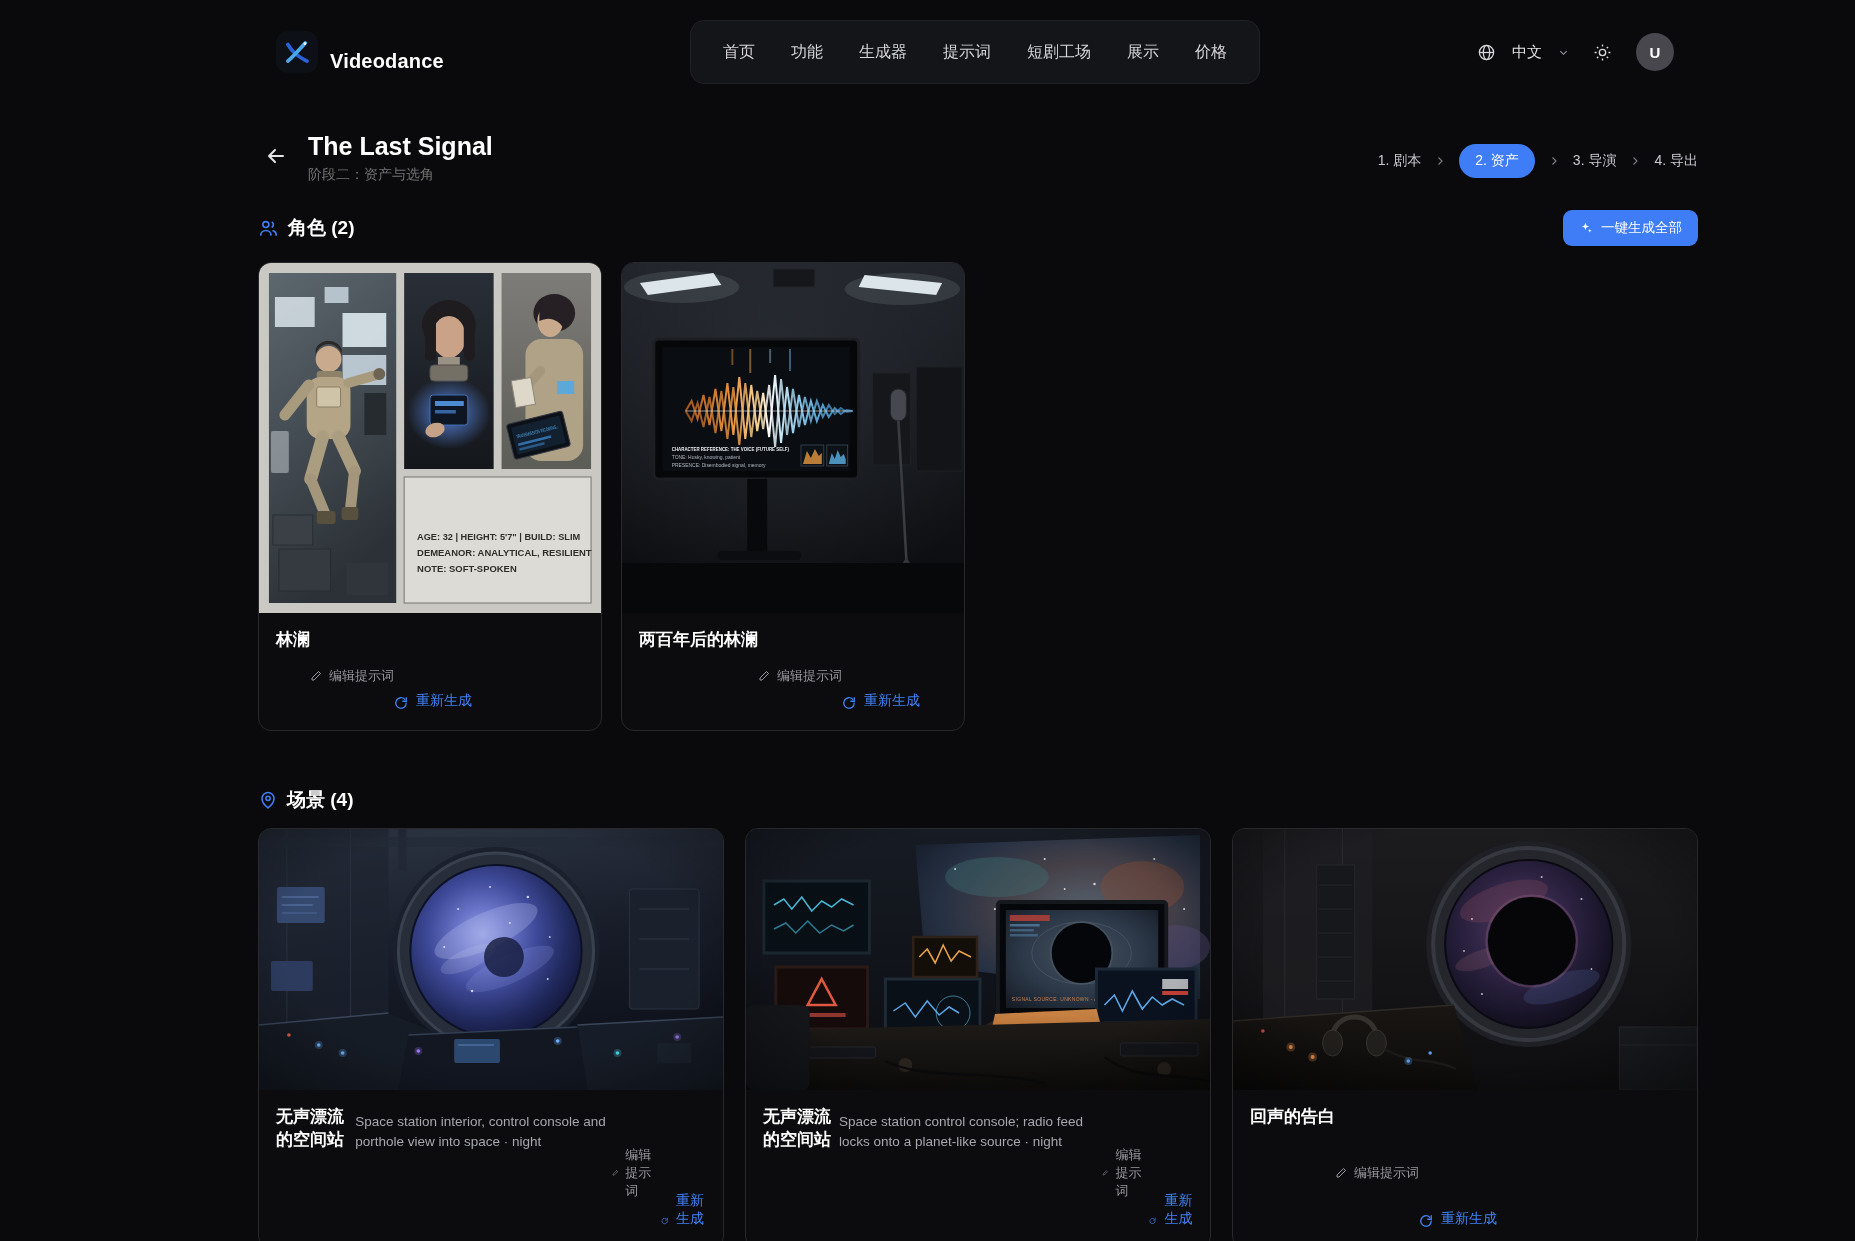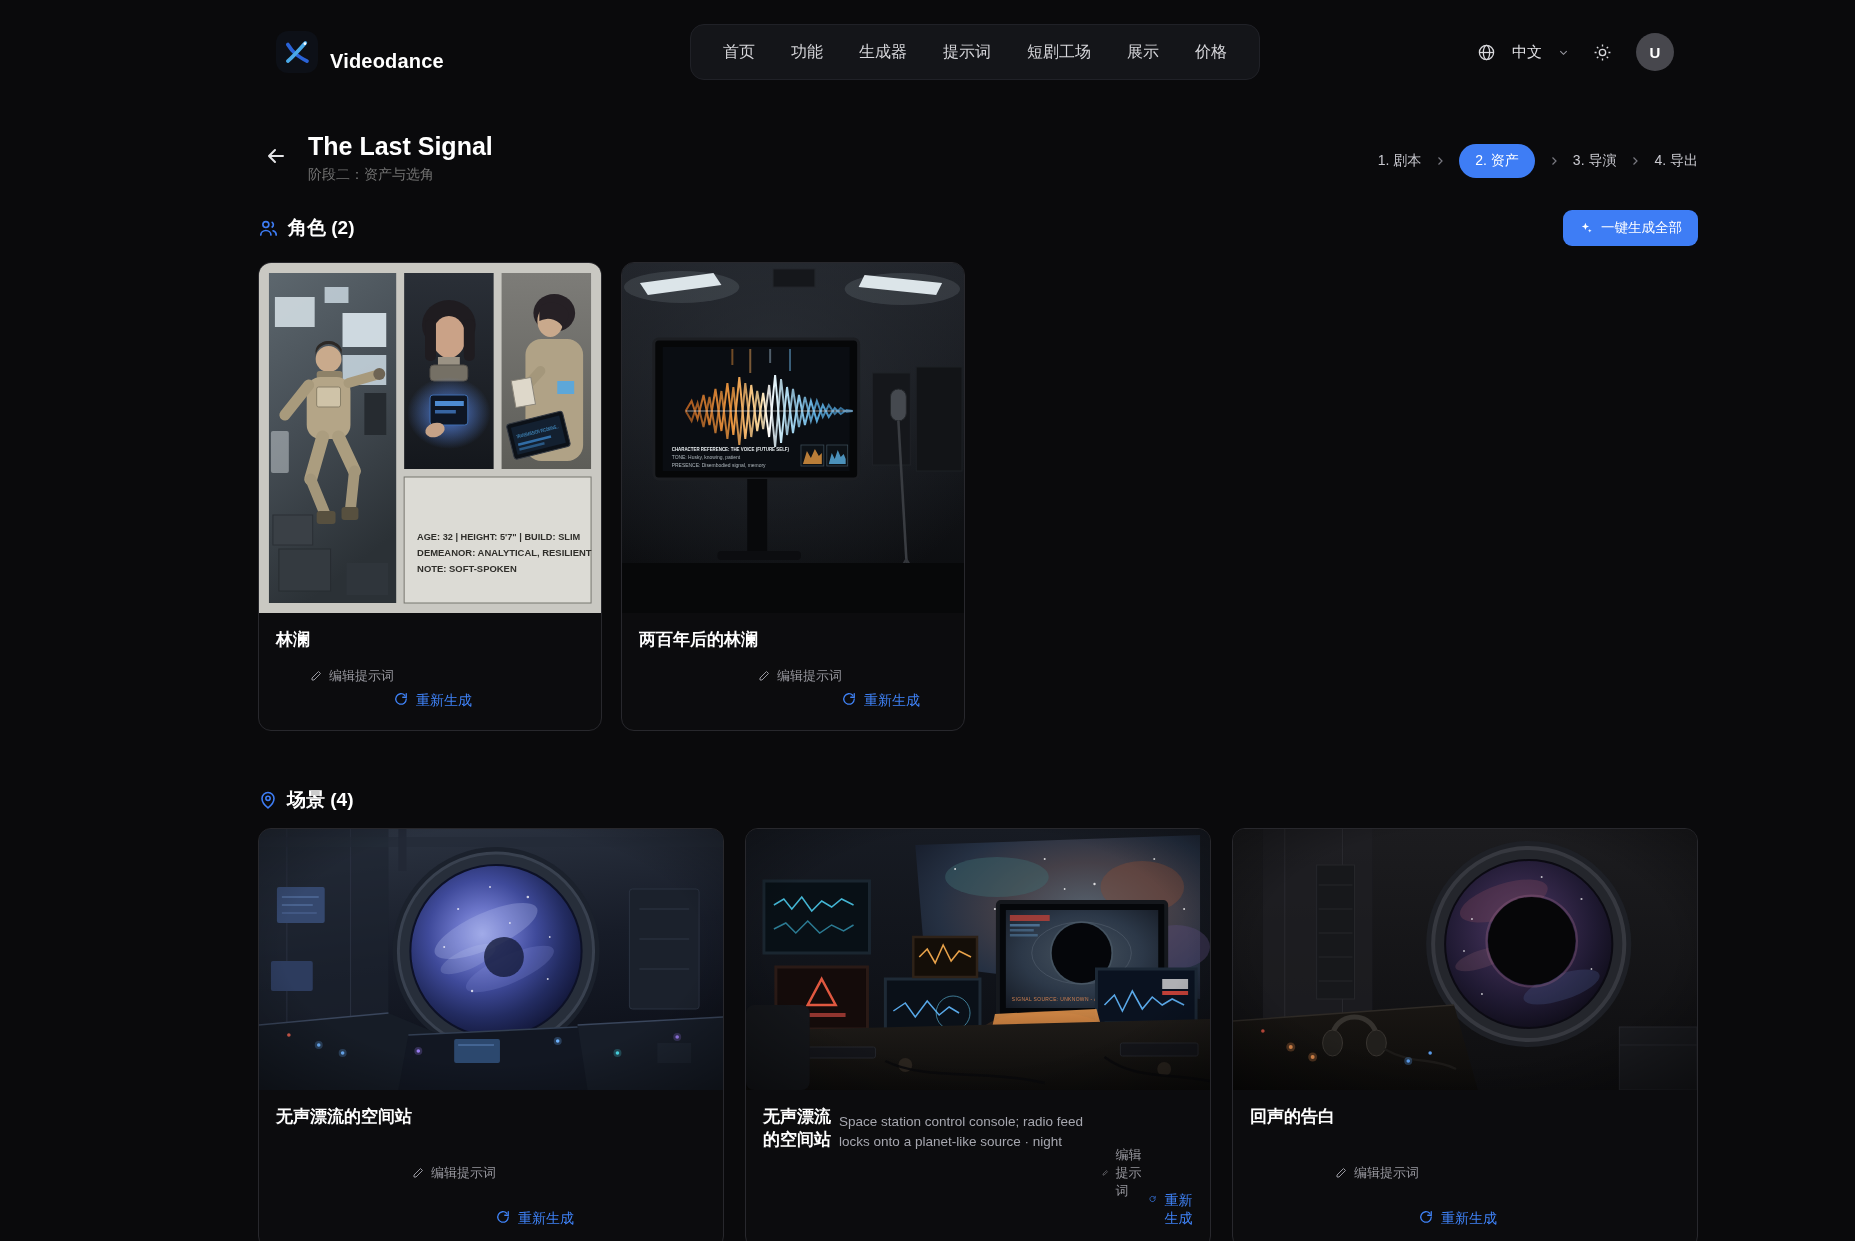--- a/index.html
+++ b/index.html
@@ -9,21 +9,21 @@
     background:#0a0a0c; color:#fff;
     font-family:"Liberation Sans","DejaVu Sans",sans-serif;
   }
   
   .header-inner { display:flex; align-items:center; height:104px; margin:0 181px 0 276px; }
   .hz { flex:1; display:flex; align-items:center; }
   .hz.right { justify-content:flex-end; gap:24px; }
   .brand { display:flex; align-items:flex-end; gap:12px; cursor:pointer; }
   .logo { width:42px; height:42px; border-radius:12px; background:#0d1017; display:flex; align-items:center; justify-content:center; }
   .brand-name { font-size:20px; font-weight:700; letter-spacing:.2px; }
-  .navpill { display:flex; align-items:center; background:#141519; border:1px solid #202127; border-radius:14px; height:56px; padding:0 14px; }
+  .navpill { display:flex; align-items:center; background:#141519; border:1px solid #202127; border-radius:14px; height:64px; padding:0 14px; }
   .nav-item { padding:0 18px; font-size:16px; color:#d6d6da; cursor:pointer; white-space:nowrap; }
   .lang-btn { display:flex; align-items:center; gap:16px; color:#e3e3e7; font-size:15px; cursor:pointer; }
   .icon-btn { display:flex; align-items:center; cursor:pointer; }
   .avatar { width:38px; height:38px; border-radius:50%; background:#47474d; display:flex; align-items:center; justify-content:center; font-size:15px; font-weight:700; cursor:pointer; }
   
   .main { width:1440px; margin-left:258px; }
   .title-row { display:flex; align-items:flex-start; margin-top:28px; }
   .back-btn { background:none; border:none; padding:4px; margin:8px 0 0 2px; cursor:pointer; display:flex; }
   .title-block { margin-left:16px; }
   .page-title { font-size:25px; font-weight:700; margin:0; }
@@ -43,21 +43,21 @@
   .scene-grid { display:grid; grid-template-columns:repeat(3,1fr); gap:21px; margin-top:15px; }
   .scene-card { height:421px; }
   .card-img { position:relative; cursor:pointer; flex-shrink:0; }
   .char-card .card-img { height:350px; }
   .scene-card .card-img { height:261px; }
   .card-img svg { display:block; width:100%; height:100%; }
   .card-body { padding:15px 17px 20px; display:flex; flex:1; }
   .card-title { font-size:17px; font-weight:700; color:#fff; }
   .scene-desc { font-size:13.5px; color:#a6a7af; margin-top:7px; line-height:1.45; }
   .edit-row { display:flex; align-items:center; gap:7px; color:#98989f; font-size:13px; margin-top:13px; cursor:pointer; }
-  .regen { margin-top:auto; padding-top:14px; display:flex; justify-content:center; align-items:flex-start; gap:8px; color:#3f82f6; font-size:14px; cursor:pointer; }
+  .regen { margin-top:auto; padding-top:14px; display:flex; justify-content:center; align-items:flex-end; gap:8px; color:#3f82f6; font-size:14px; cursor:pointer; }
   text { font-family:"Liberation Sans","DejaVu Sans",sans-serif; }
 </style>
 </head>
 <body>
 
 <header>
   <div class="header-inner">
     <div class="hz left">
       <div class="brand">
         <span class="logo">
@@ -441,20 +441,21 @@
               <circle cx="420" cy="208" r="1.8" fill="#9a7df0"></circle>
               <circle cx="360" cy="224" r="4" fill="#4adbe8" opacity="0.25"></circle>
               <circle cx="360" cy="224" r="1.8" fill="#4adbe8"></circle>
               <circle cx="30" cy="206" r="1.8" fill="#e06050"></circle>
             </g>
           <rect width="466" height="261" fill="url(#s1vig)"></rect>
         </svg>
       </div>
       <div class="card-body scene-body">
         <div class="card-title">无声漂流的空间站</div>
+        <div class="scene-desc">Space station interior, control console and porthole view into space · night</div>
         <div class="edit-row">
           <svg width="12" height="12" viewBox="0 0 24 24" fill="none" stroke="#98989f" stroke-width="2">
               <path d="M17 3l4 4L8 20H4v-4z"></path>
             </svg>
           <span>编辑提示词</span>
         </div>
         <div class="regen">
           <svg width="14" height="14" viewBox="0 0 24 24" fill="none" stroke="#3f82f6" stroke-width="2.2" stroke-linecap="round">
               <path d="M21 12a9 9 0 1 1-2.6-6.4"></path>
               <path d="M21 3v6h-6"></path>

